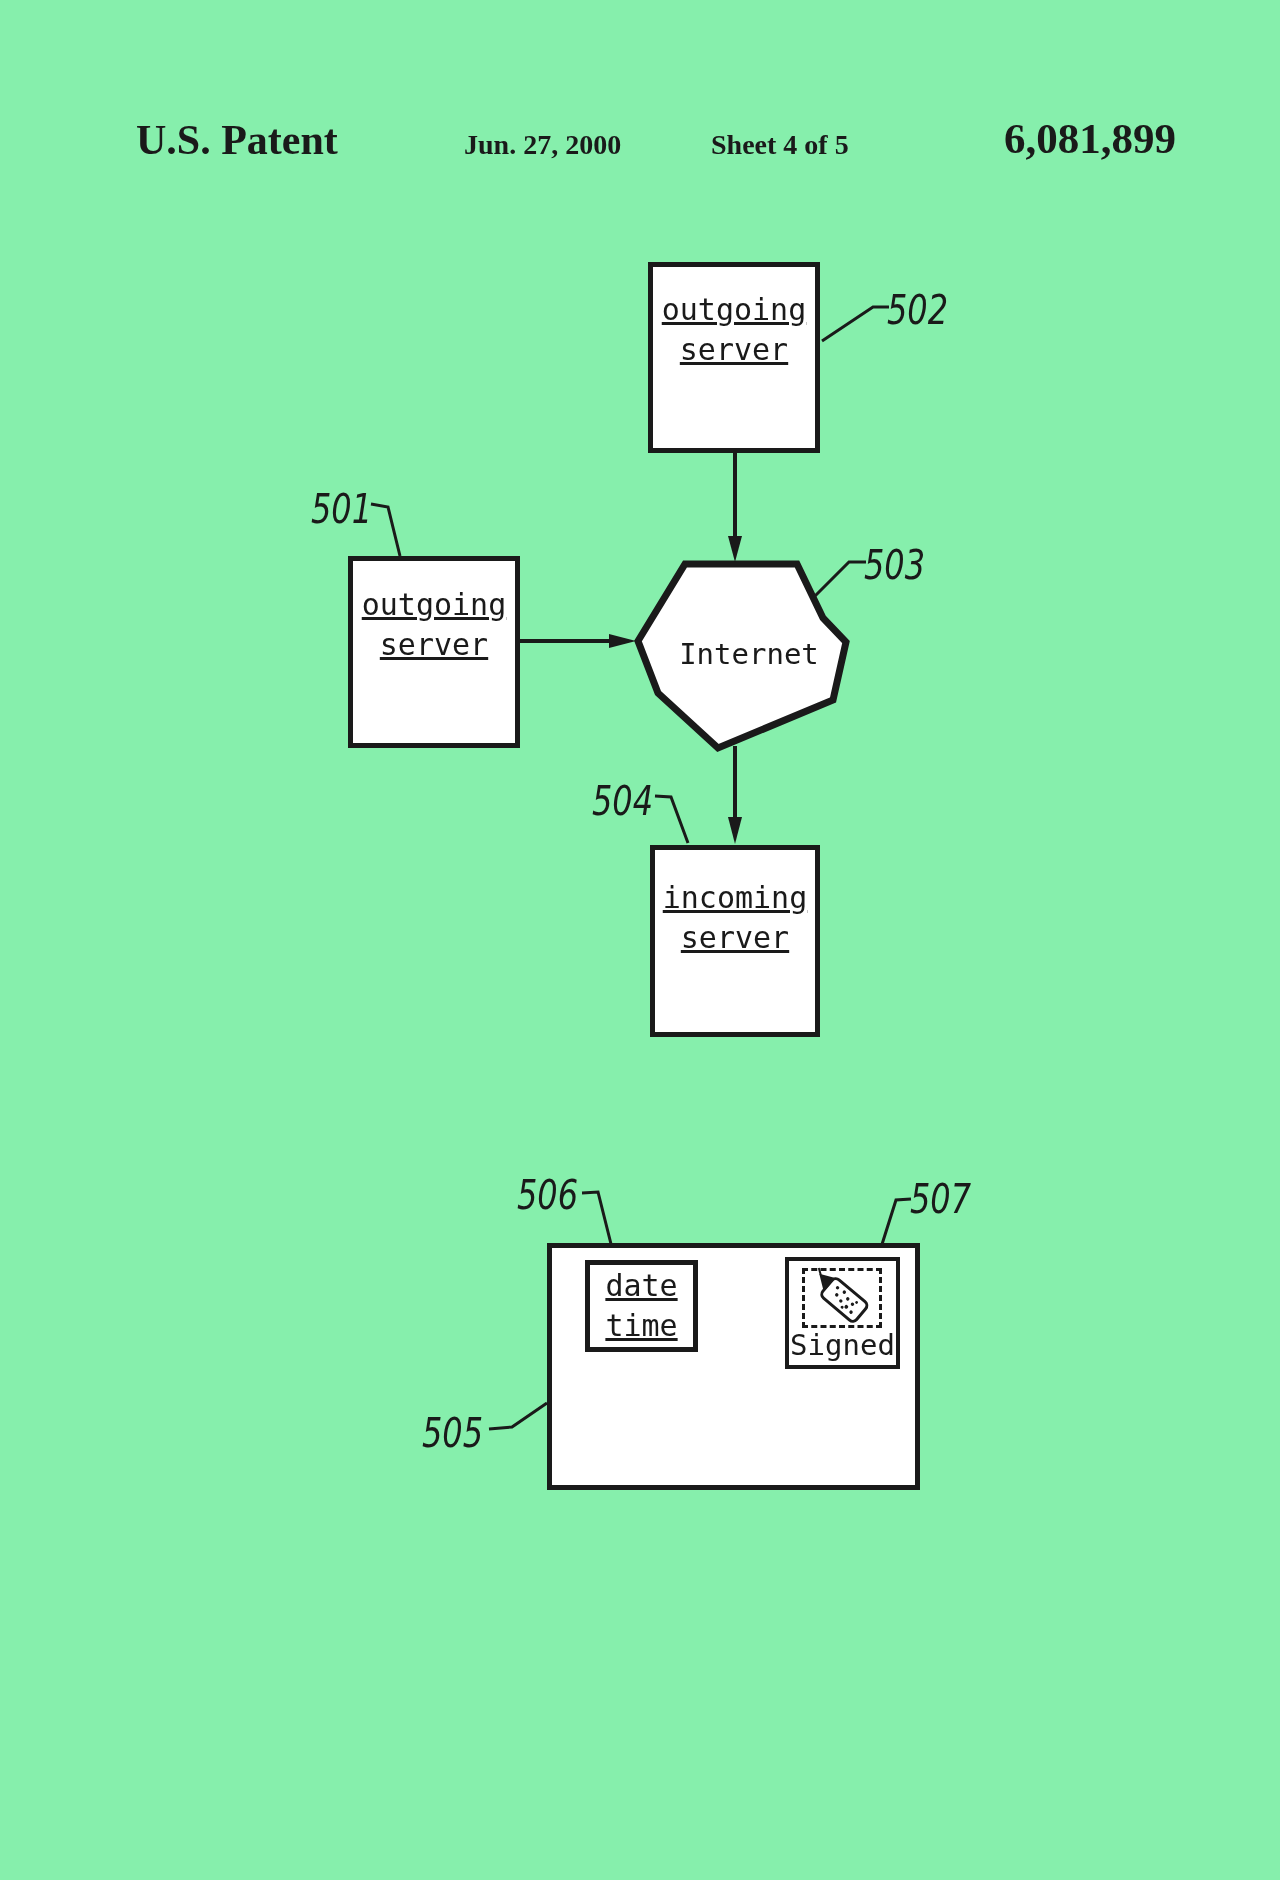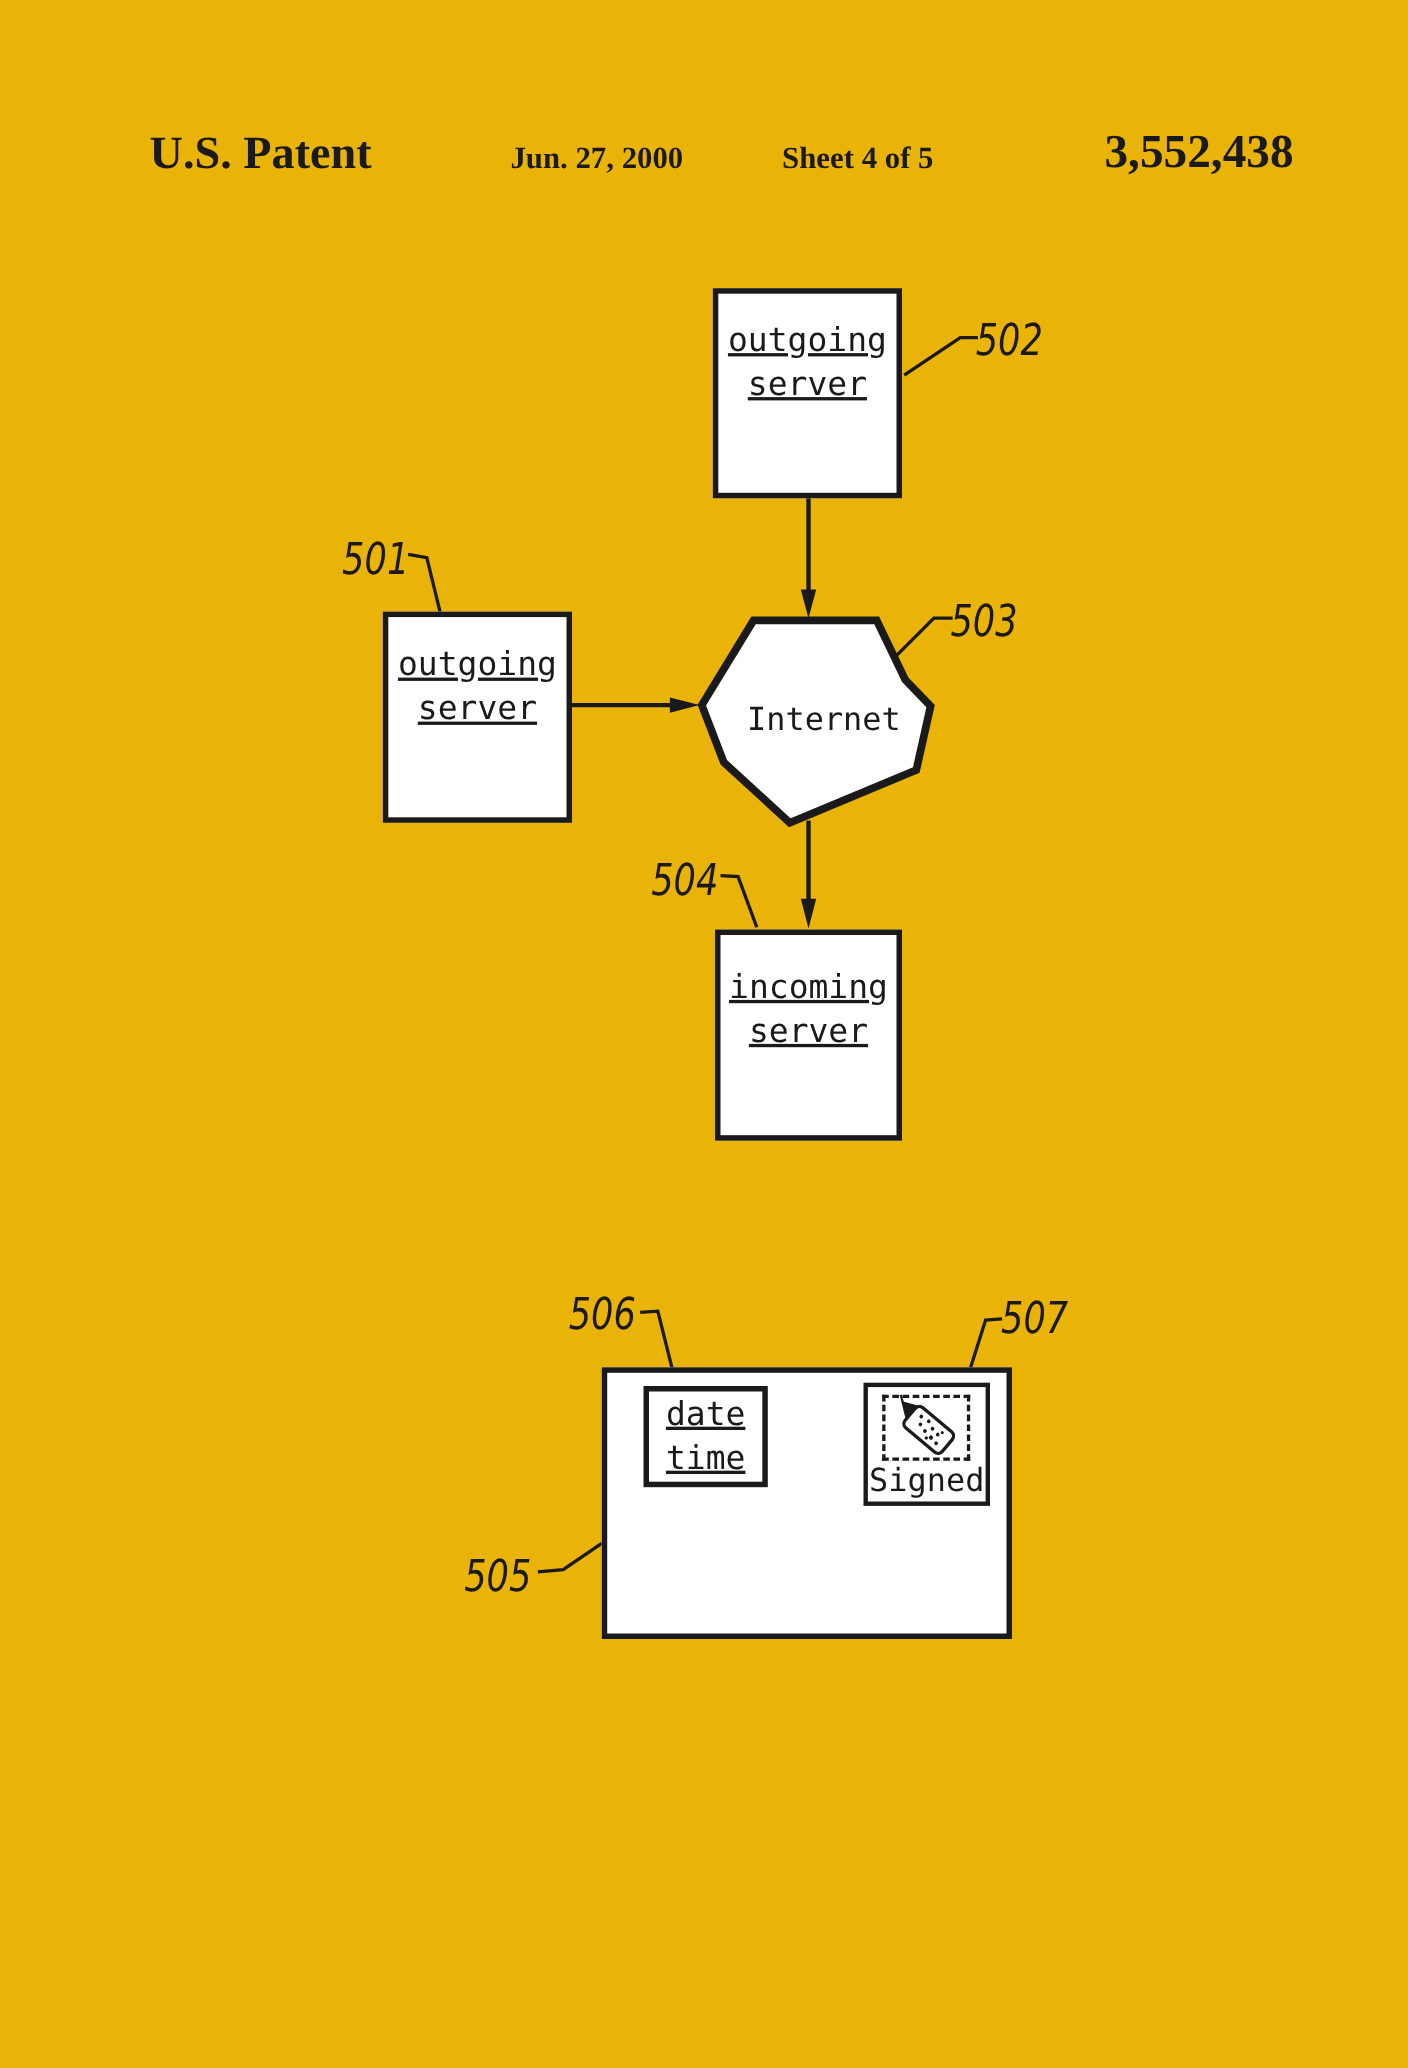--- a/index.html
+++ b/index.html
@@ -1,18 +1,18 @@
 <!DOCTYPE html>
 <html><head>
 <meta charset="utf-8">
 <style>
   html,body{margin:0;padding:0;background:#e8e8e8;}
   :root{--ink:#1a1a1a;}
   #page{
-    position:relative;width:1280px;height:1880px;background:#eab308;
+    position:relative;width:1280px;height:1880px;background:#86efac;
     overflow:hidden;font-family:"DejaVu Sans Mono",monospace;color:var(--ink);
   }
   #overlay{position:absolute;left:0;top:0;width:1280px;height:1880px;z-index:1;}
   .hdr{position:absolute;font-family:"Liberation Serif","DejaVu Serif",serif;font-weight:bold;
        white-space:nowrap;line-height:1;z-index:2;}
   #hdr-title{left:136px;top:119px;font-size:42px;}
   #hdr-date{left:464px;top:131px;font-size:28px;}
   #hdr-sheet{left:711px;top:131px;font-size:28px;}
   #hdr-number{left:1004px;top:117px;font-size:43px;}
   .node{
@@ -52,21 +52,21 @@
   }
 </style>
 </head>
 <body>
 
 <div id="page">
 
   <span class="hdr" id="hdr-title">U.S. Patent</span>
   <span class="hdr" id="hdr-date">Jun. 27, 2000</span>
   <span class="hdr" id="hdr-sheet">Sheet 4 of 5</span>
-  <span class="hdr" id="hdr-number">3,552,438</span>
+  <span class="hdr" id="hdr-number">6,081,899</span>
 
   <svg id="overlay" viewBox="0 0 1280 1880">
 
     <polygon points="685,564 797,564 823,618 846,642 833,700 718,748 658,693 638,641" fill="#ffffff" stroke="#1a1a1a" stroke-width="7" stroke-linejoin="miter"></polygon>
 
     <path d="M735,450 L735,540" stroke="#1a1a1a" stroke-width="4" fill="none"></path>
     <polygon points="735,562 728,536 742,536" fill="#1a1a1a"></polygon>
 
     <path d="M518,641 L612,641" stroke="#1a1a1a" stroke-width="4" fill="none"></path>
     <polygon points="636,641 609,634 609,648" fill="#1a1a1a"></polygon>

